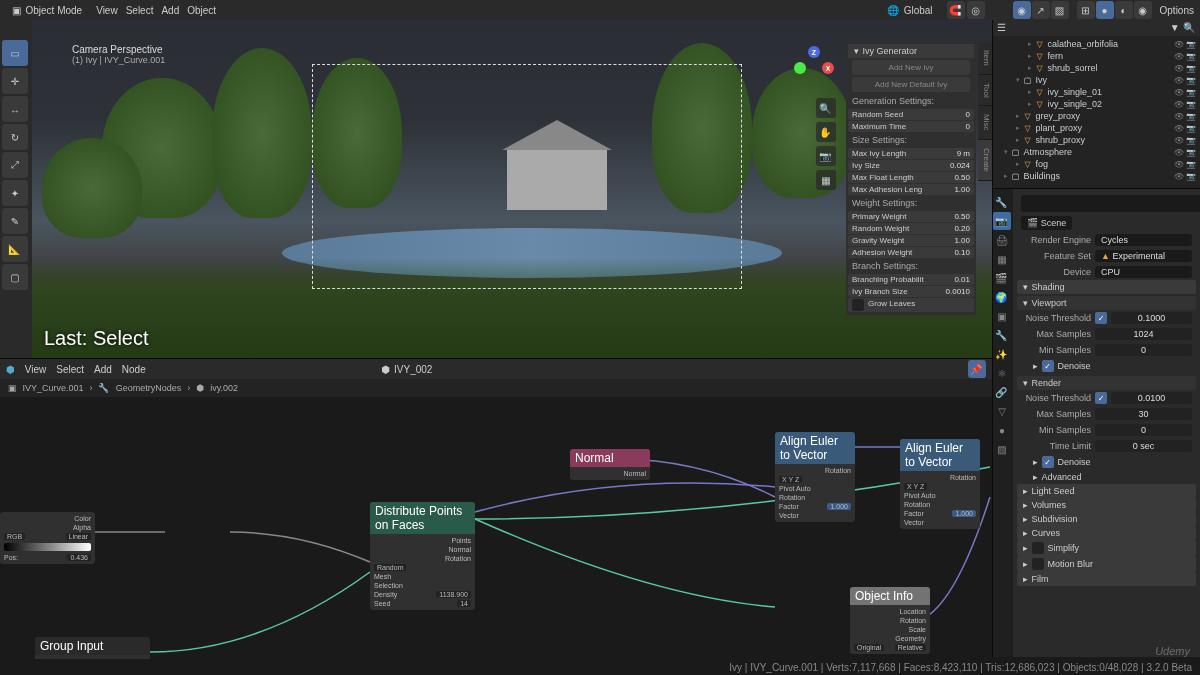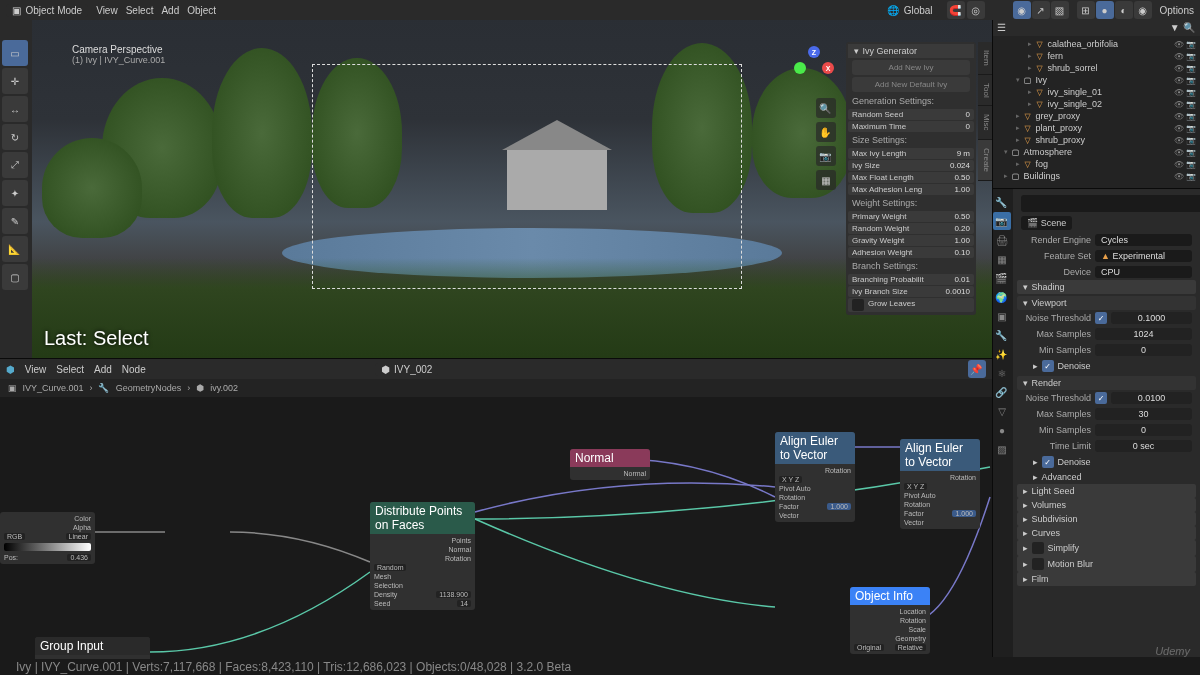--- a/index.html
+++ b/index.html
@@ -60,21 +60,21 @@
 .prop-tab { width: 18px; height: 18px; display: flex; align-items: center; justify-content: center; color: #888; cursor: pointer; font-size: 10px; }
 .prop-tab.active { background: #3a6ea5; color: #fff; border-radius: 2px; }
 .prop-content { flex: 1; padding: 4px; overflow-y: auto; }
 .prop-header { background: #3a3a3a; padding: 2px 6px; font-size: 9px; border-radius: 2px; display: flex; align-items: center; gap: 4px; }
 .prop-row { display: flex; align-items: center; padding: 2px 4px; font-size: 9px; gap: 4px; }
 .prop-row .label { flex: 0 0 70px; text-align: right; color: #aaa; }
 .prop-row .value-box { flex: 1; background: #222; padding: 1px 6px; border-radius: 3px; text-align: center; color: #ddd; }
 .prop-row .dropdown { flex: 1; background: #1a1a1a; padding: 1px 6px; border-radius: 3px; color: #ddd; }
 .checkbox { width: 12px; height: 12px; background: #4a6a9a; border-radius: 2px; display: inline-flex; align-items: center; justify-content: center; color: #fff; font-size: 8px; }
 .checkbox.unchecked { background: #222; }
-.statusbar { position: absolute; bottom: 0; left: 8px; right: 0; height: 16px; background: #1a1a1a; display: flex; align-items: center; justify-content: flex-start; padding: 0 8px; font-size: 12px; color: #888; gap: 4px; }
+.statusbar { position: absolute; bottom: 0; left: 8px; right: 0; height: 16px; background: #1a1a1a; display: flex; align-items: center; justify-content: flex-end; padding: 0 8px; font-size: 10px; color: #888; gap: 4px; }
 .subtitles { position: absolute; bottom: 22px; left: 50%; transform: translateX(-50%); text-align: center; color: #fff; font-size: 14px; text-shadow: 1px 1px 2px #000, -1px -1px 2px #000; z-index: 100; width: 90%; }
 .scene-trees { position: absolute; width: 100%; height: 100%; top: 0; }
 .tree-blob { position: absolute; background: radial-gradient(ellipse at center, #4a6a3a 0%, #2a4a1a 100%); border-radius: 50% 50% 40% 40%; }
 .house { position: absolute; top: 132px; left: 475px; width: 100px; height: 60px; background: #aaa; }
 .house::before { content: ''; position: absolute; top: -30px; left: -5px; width: 0; height: 0; border-left: 55px solid transparent; border-right: 55px solid transparent; border-bottom: 30px solid #888; }
 .water { position: absolute; top: 210px; left: 250px; width: 500px; height: 50px; background: linear-gradient(90deg, #5a7a9a 0%, #6a8aaa 50%, #5a7a9a 100%); border-radius: 50%; }
 .grass-band { position: absolute; top: 240px; left: 0; right: 0; height: 100px; background: linear-gradient(180deg, transparent 0%, rgba(40,80,20,0.6) 30%, rgba(30,60,15,0.8) 100%); }
 .watermark { position: absolute; bottom: 18px; right: 10px; color: rgba(255,255,255,0.3); font-size: 11px; font-style: italic; z-index: 50; }
 </style>
 </head>
@@ -428,21 +428,21 @@
                 <span>Factor</span>
                 <span class="node-input" style="background:#3a5a8a;">1.000</span>
               </div>
             <div class="node-row">
                 <span>Vector</span>
               </div>
           </div>
         </div>
 
         <div class="node" style="top:190px;left:850px;width:60px;">
-          <div class="node-title" style="background:#3b82f6;">Object Info</div>
+          <div class="node-title" style="background:#737373;">Object Info</div>
           <div class="node-body">
             <div class="node-row">
                 <span></span>
                 <span>Location</span>
               </div>
             <div class="node-row">
                 <span></span>
                 <span>Rotation</span>
               </div>
             <div class="node-row">

